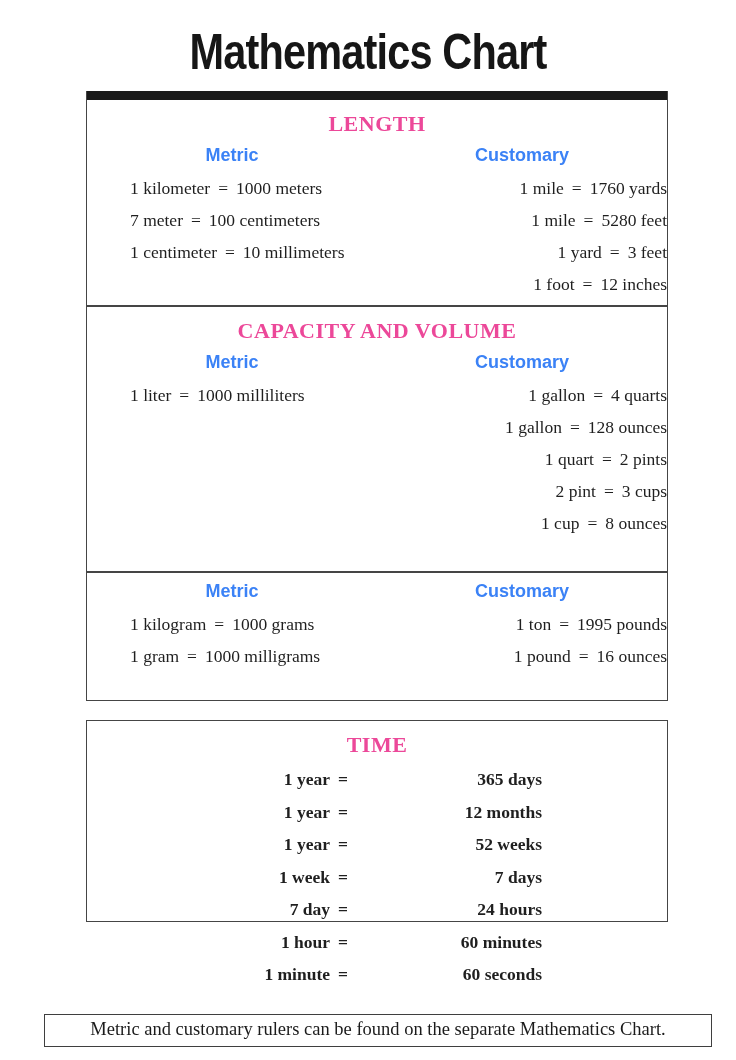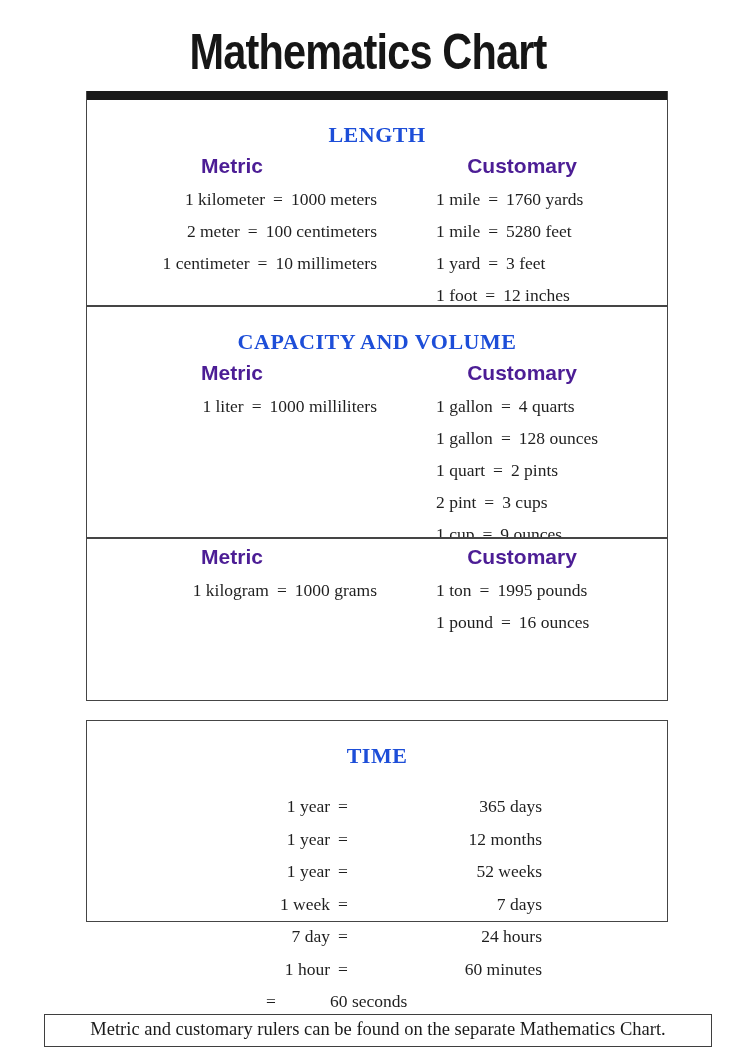--- a/index.html
+++ b/index.html
@@ -43,57 +43,57 @@
 
   .header-bar {
     height: 9px;
     background: #1a1a1a;
     width: 100%;
   }
 
   .section { box-sizing: border-box; overflow: hidden; }
   .section + .section { border-top: 2px solid #454545; }
   .sec-length   { height: 205px; }
-  .sec-capacity { height: 232px; }
+  .sec-capacity { height: 266px; }
   .sec-mass     { height: 151px; }
 
   .section-title {
     text-align: center;
     font-weight: bold;
     font-size: 22px;
     line-height: 26px;
-    padding-top: 22px;
+    padding-top: 11px;
     letter-spacing: 0.5px;
-    color: #1d4ed8;
+    color: #ec4899;
   }
 
   .cols {
     display: grid;
     grid-template-columns: 1fr 1fr;
     margin-top: 8px;
   }
   .col-header {
     text-align: center;
     font-family: "Liberation Sans", sans-serif;
     font-weight: bold;
-    font-size: 21px;
+    font-size: 18px;
     line-height: 20px;
-    color: #4c1d95;
+    color: #3b82f6;
   }
   .rows { margin-top: 7px; }
   .row {
     font-size: 17.5px;
     line-height: 32px;
     white-space: nowrap;
   }
-  .col-metric .row    { padding-left: 43px; text-align: right; }
-  .col-customary .row { padding-left: 59px; }
+  .col-metric .row    { padding-left: 43px; }
+  .col-customary .row { padding-left: 59px; text-align: right; }
   .eq { display: inline-block; margin: 0 8px; }
 
-  .time-rows { margin-top: 21px; }
+  .time-rows { margin-top: 5px; font-weight: bold; }
   .time-row {
     display: grid;
     grid-template-columns: 118px 26px 1fr;
     width: 330px;
     margin: 0 auto;
     font-size: 17.5px;
     line-height: 32.5px;
     white-space: nowrap;
   }
   .time-row .t-lhs { text-align: right; }
@@ -123,21 +123,21 @@
 <div class="chart-box box-main">
   <div class="header-bar"></div>
 
   <div class="section sec-length">
     <div class="section-title">LENGTH</div>
     <div class="cols">
       <div class="col-metric">
         <div class="col-header">Metric</div>
         <div class="rows">
           <div class="row"><span>1 kilometer</span><span class="eq">=</span><span>1000 meters</span></div>
-          <div class="row"><span>2 meter</span><span class="eq">=</span><span>100 centimeters</span></div>
+          <div class="row"><span>7 meter</span><span class="eq">=</span><span>100 centimeters</span></div>
           <div class="row"><span>1 centimeter</span><span class="eq">=</span><span>10 millimeters</span></div>
         </div>
       </div>
       <div class="col-customary">
         <div class="col-header">Customary</div>
         <div class="rows">
           <div class="row"><span>1 mile</span><span class="eq">=</span><span>1760 yards</span></div>
           <div class="row"><span>1 mile</span><span class="eq">=</span><span>5280 feet</span></div>
           <div class="row"><span>1 yard</span><span class="eq">=</span><span>3 feet</span></div>
           <div class="row"><span>1 foot</span><span class="eq">=</span><span>12 inches</span></div>
@@ -155,32 +155,33 @@
           <div class="row"><span>1 liter</span><span class="eq">=</span><span>1000 milliliters</span></div>
         </div>
       </div>
       <div class="col-customary">
         <div class="col-header">Customary</div>
         <div class="rows">
           <div class="row"><span>1 gallon</span><span class="eq">=</span><span>4 quarts</span></div>
           <div class="row"><span>1 gallon</span><span class="eq">=</span><span>128 ounces</span></div>
           <div class="row"><span>1 quart</span><span class="eq">=</span><span>2 pints</span></div>
           <div class="row"><span>2 pint</span><span class="eq">=</span><span>3 cups</span></div>
-          <div class="row"><span>1 cup</span><span class="eq">=</span><span>9 ounces</span></div>
+          <div class="row"><span>1 cup</span><span class="eq">=</span><span>8 ounces</span></div>
         </div>
       </div>
     </div>
   </div>
 
   <div class="section sec-mass">
     <div class="cols">
       <div class="col-metric">
         <div class="col-header">Metric</div>
         <div class="rows">
           <div class="row"><span>1 kilogram</span><span class="eq">=</span><span>1000 grams</span></div>
+          <div class="row"><span>1 gram</span><span class="eq">=</span><span>1000 milligrams</span></div>
         </div>
       </div>
       <div class="col-customary">
         <div class="col-header">Customary</div>
         <div class="rows">
           <div class="row"><span>1 ton</span><span class="eq">=</span><span>1995 pounds</span></div>
           <div class="row"><span>1 pound</span><span class="eq">=</span><span>16 ounces</span></div>
         </div>
       </div>
     </div>
@@ -214,19 +215,20 @@
         <span class="t-lhs">7 day</span>
         <span class="t-eq">=</span>
         <span class="t-rhs">24 hours</span>
       </div>
     <div class="time-row">
         <span class="t-lhs">1 hour</span>
         <span class="t-eq">=</span>
         <span class="t-rhs">60 minutes</span>
       </div>
     <div class="time-row">
+        <span class="t-lhs">1 minute</span>
         <span class="t-eq">=</span>
         <span class="t-rhs">60 seconds</span>
       </div>
   </div>
 </div>
 
 <div class="footer-box">Metric and customary rulers can be found on the separate Mathematics Chart.</div>
 
 </body></html>

